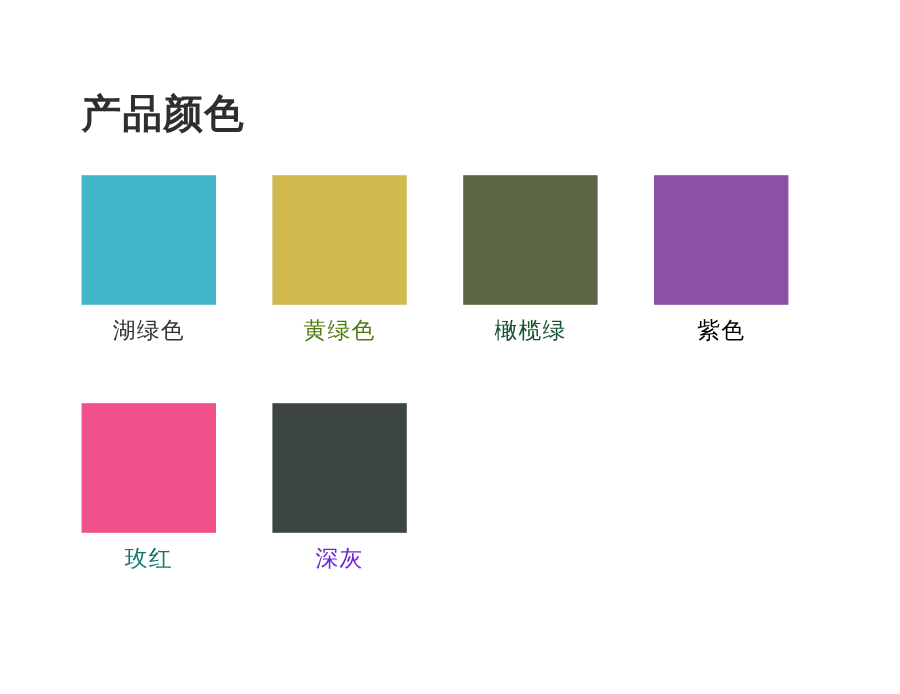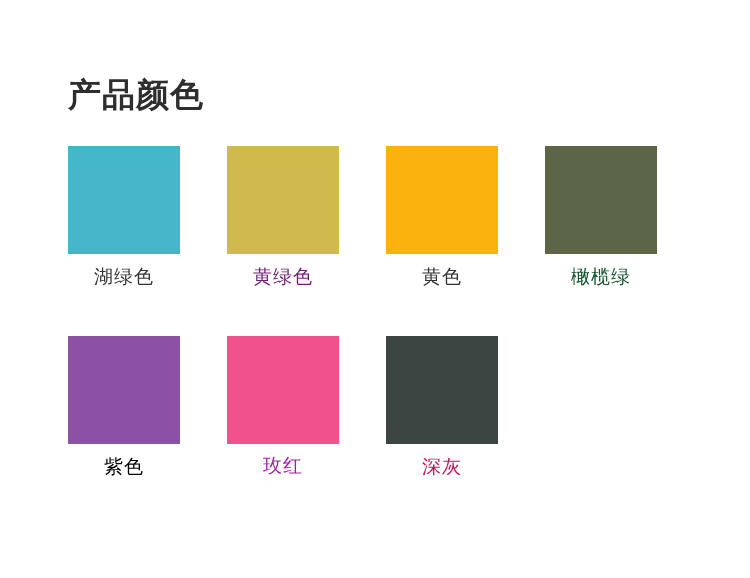--- a/index.html
+++ b/index.html
@@ -83,43 +83,39 @@
 
   <div class="swatch-grid">
 
     <div class="swatch-cell">
       <span class="swatch-chip" style="background-color: rgb(67, 182, 201);"></span>
       <span class="swatch-label" style="color: rgb(51, 51, 51);">湖绿色</span>
     </div>
 
     <div class="swatch-cell">
       <span class="swatch-chip" style="background-color: rgb(208, 186, 78);"></span>
-      <span class="swatch-label" style="color: #701a75;">黄绿色</span>
+      <span class="swatch-label" style="color: #4d7c0f;">黄绿色</span>
     </div>
 
-    <div class="swatch-cell">
-      <span class="swatch-chip" style="background-color: rgb(250, 179, 13);"></span>
-      <span class="swatch-label" style="color: rgb(51, 51, 51);">黄色</span>
-    </div>
 
     <div class="swatch-cell">
       <span class="swatch-chip" style="background-color: rgb(92, 101, 69);"></span>
       <span class="swatch-label" style="color: #14532d;">橄榄绿</span>
     </div>
 
     <div class="swatch-cell">
       <span class="swatch-chip" style="background-color: rgb(140, 81, 165);"></span>
       <span class="swatch-label" style="color: #000000;">紫色</span>
     </div>
 
     <div class="swatch-cell">
       <span class="swatch-chip" style="background-color: rgb(242, 82, 140);"></span>
-      <span class="swatch-label" style="color: #a21caf; font-family: Liberation Mono, monospace;">玫红</span>
+      <span class="swatch-label" style="color: #0f766e;">玫红</span>
     </div>
 
     <div class="swatch-cell">
       <span class="swatch-chip" style="background-color: rgb(61, 69, 67);"></span>
-      <span class="swatch-label" style="color: #be185d;">深灰</span>
+      <span class="swatch-label" style="color: #6d28d9;">深灰</span>
     </div>
 
 
   </div>
 </div>
 
 </body></html>

